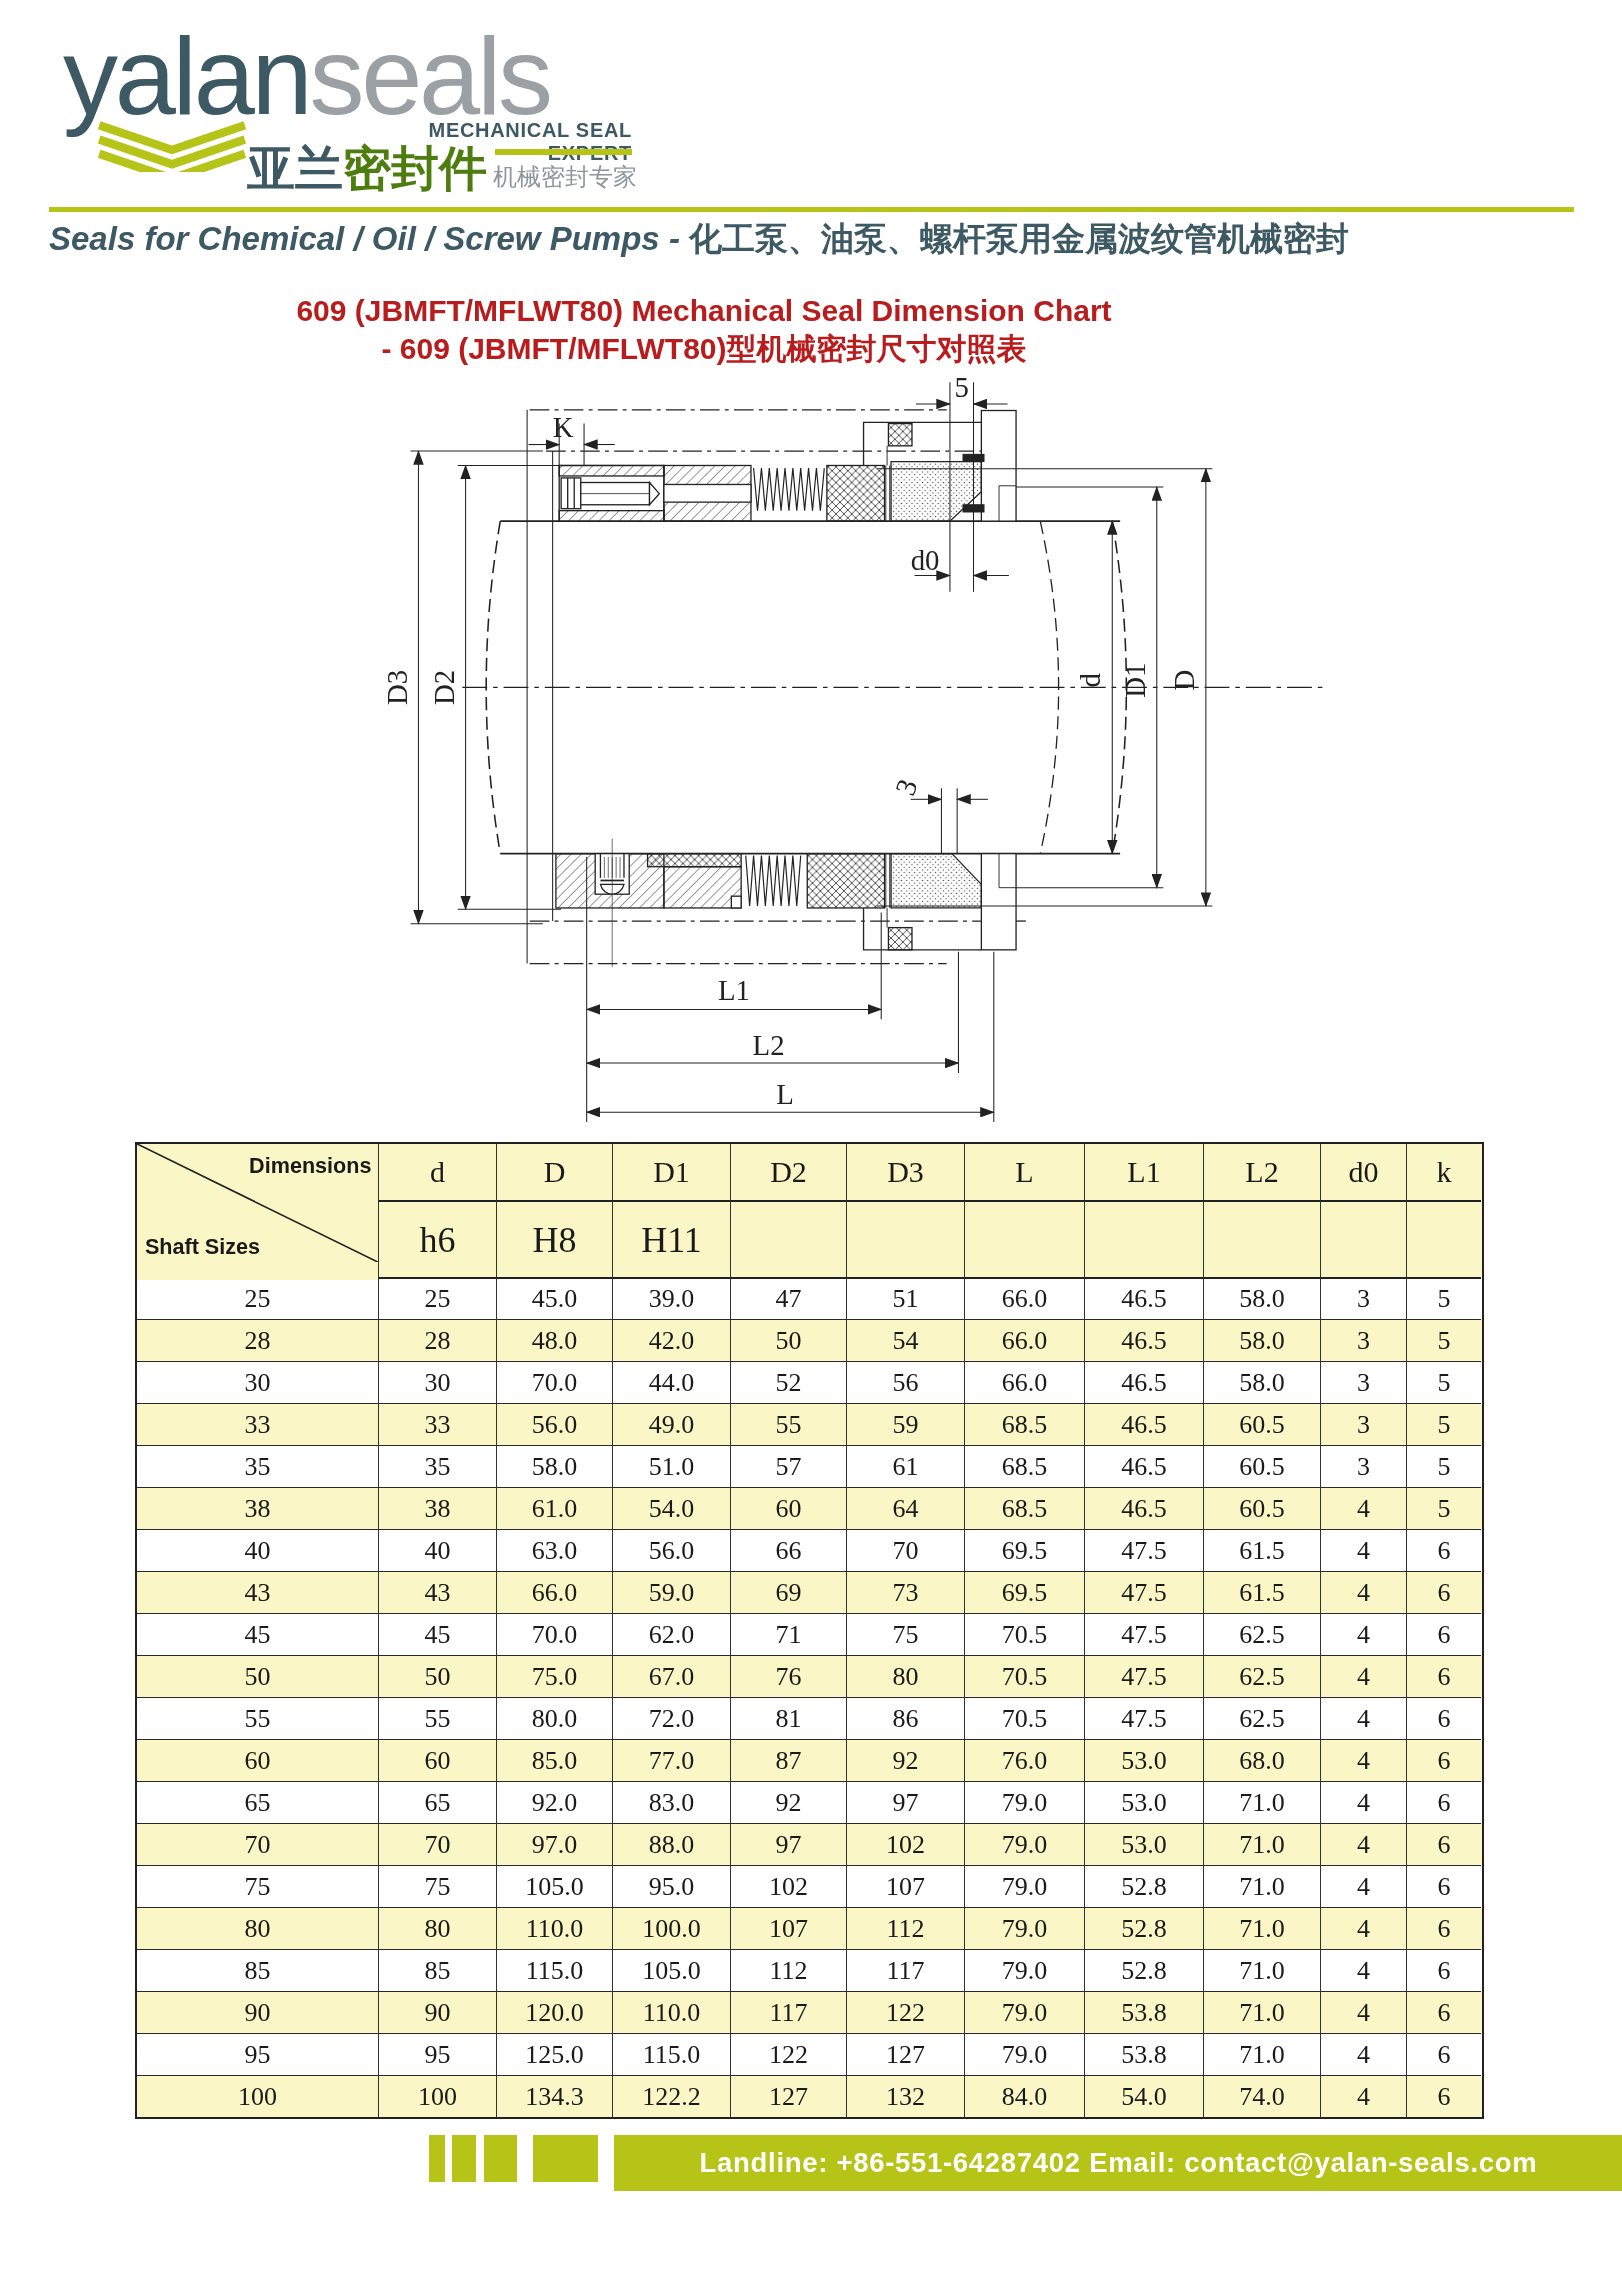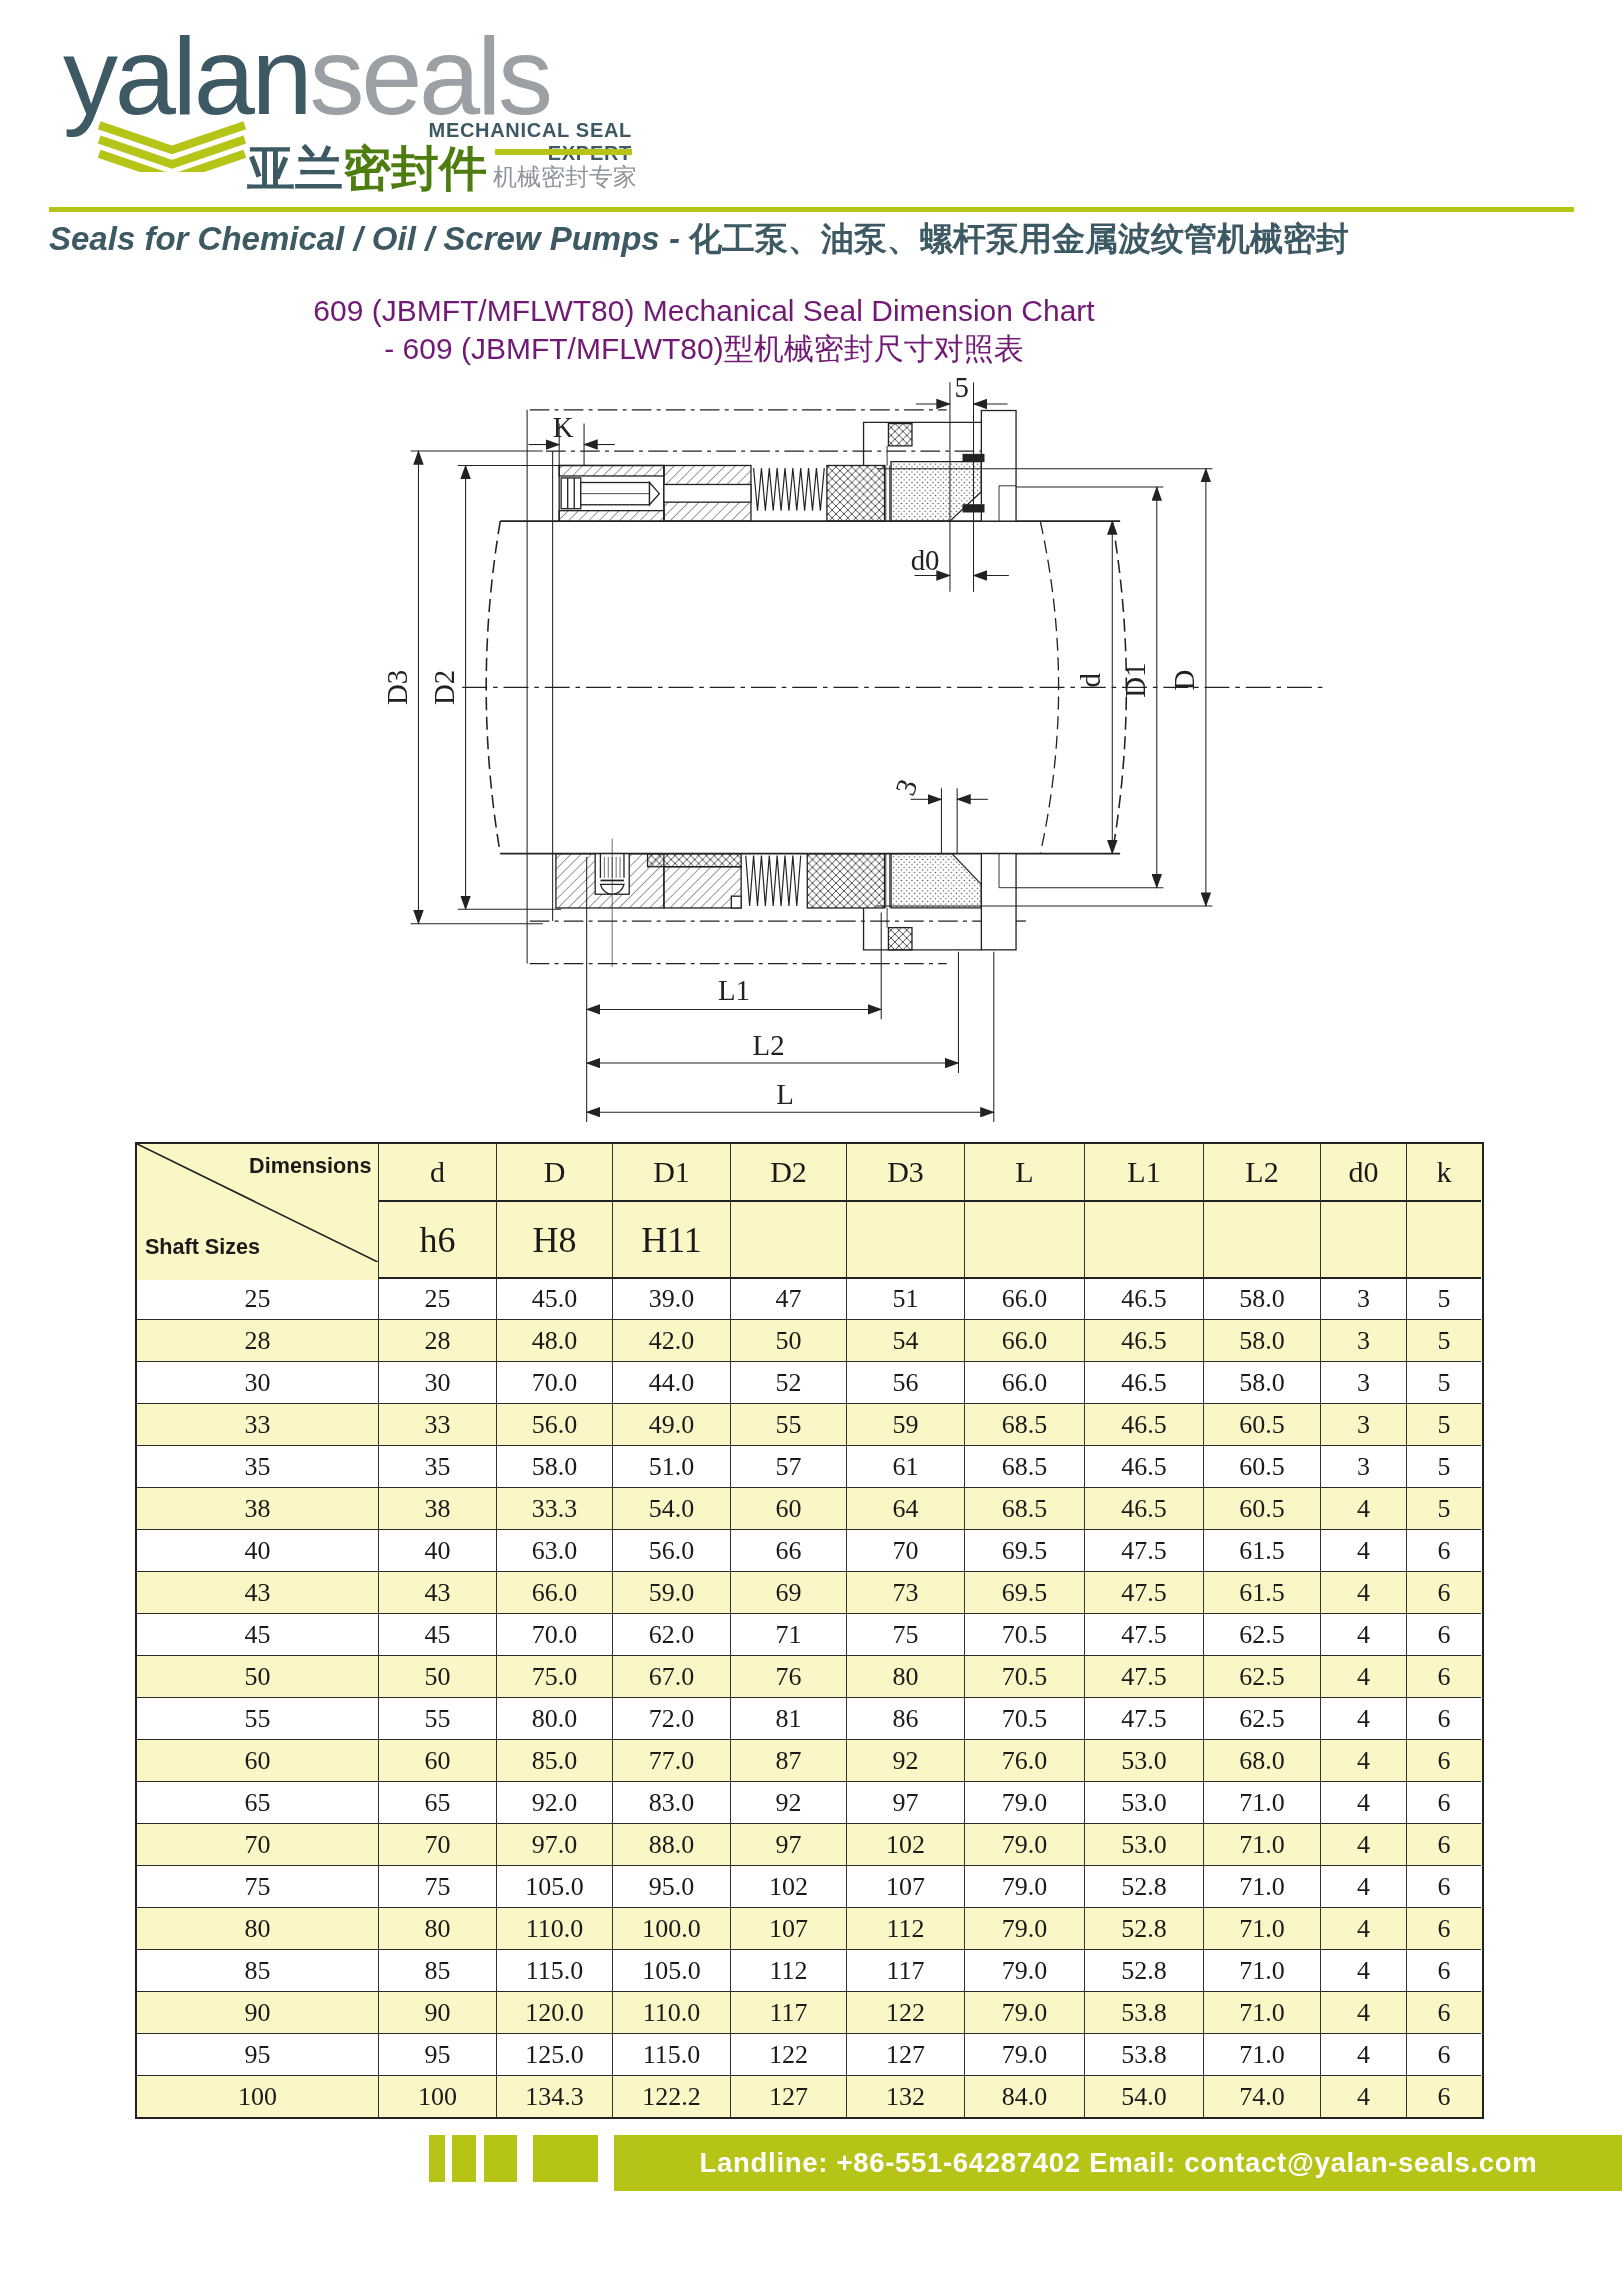--- a/index.html
+++ b/index.html
@@ -17,21 +17,21 @@
   .logo-rule{position:absolute;left:495px;top:149px;width:137px;height:5.9px;background:#b5c416;}
   .logo-sub{position:absolute;left:493px;top:161px;width:140px;text-align:justify;
             font-size:24px;color:#8f959a;white-space:nowrap;}
   .chevron{position:absolute;left:96px;top:120px;}
   
   .rule{position:absolute;left:49px;top:207px;width:1525px;height:5.2px;background:#b5c416;}
   .tagline{position:absolute;left:49px;top:217px;font-size:33px;font-weight:bold;color:#3d5a64;white-space:nowrap;}
   .tagline .en{font-style:italic;}
   
   .title{position:absolute;left:0;top:292px;width:1408px;text-align:center;
-         font-size:30px;font-weight:normal;color:#701a75;line-height:38px;}
+         font-size:30px;font-weight:bold;color:#b91c1c;line-height:38px;}
   
   .drawing{position:absolute;left:366px;top:366px;}
   
   .dimtable{position:absolute;left:135px;top:1142px;width:1349px;border:2px solid #222;
             border-collapse:collapse;box-sizing:border-box;font-family:"Liberation Serif",serif;}
   .trow{display:grid;grid-template-columns:241px 118px 116px 118px 116px 118px 120px 119px 117px 86px 75px;}
   .cell{border-left:1.3px solid #333;display:flex;align-items:center;justify-content:center;
         font-size:26px;box-sizing:border-box;}
   .cell:first-child{border-left:none;}
   .hrow1 .cell{height:58px;font-size:30px;border-bottom:2.6px double #222;}
@@ -339,21 +339,21 @@
           <div class="cell">61</div>
           <div class="cell">68.5</div>
           <div class="cell">46.5</div>
           <div class="cell">60.5</div>
           <div class="cell">3</div>
           <div class="cell">5</div>
         </div>
         <div class="trow drow yellow">
           <div class="cell">38</div>
           <div class="cell">38</div>
-          <div class="cell">33.3</div>
+          <div class="cell">61.0</div>
           <div class="cell">54.0</div>
           <div class="cell">60</div>
           <div class="cell">64</div>
           <div class="cell">68.5</div>
           <div class="cell">46.5</div>
           <div class="cell">60.5</div>
           <div class="cell">4</div>
           <div class="cell">5</div>
         </div>
         <div class="trow drow white">

